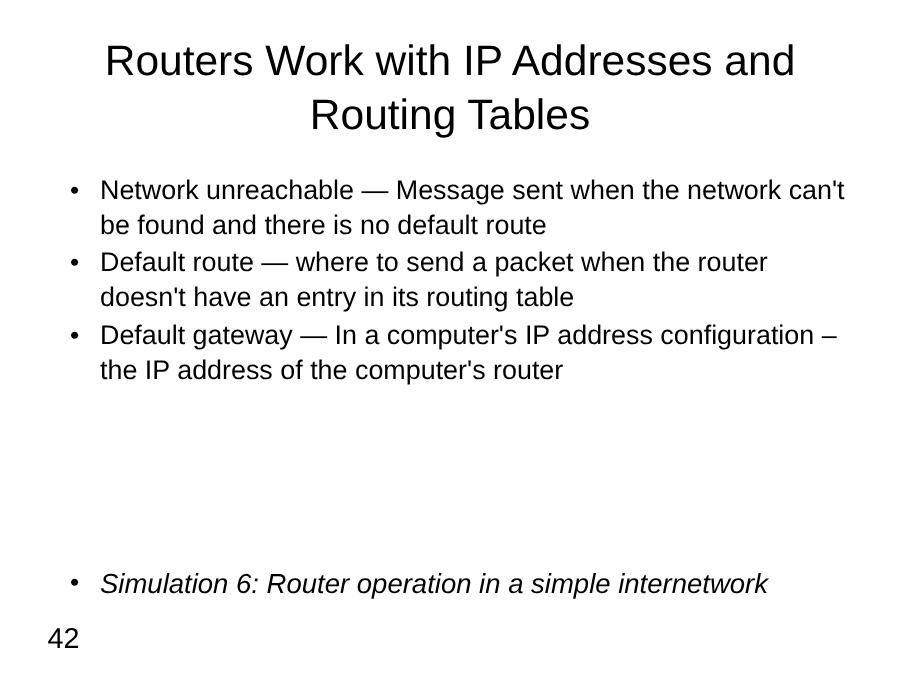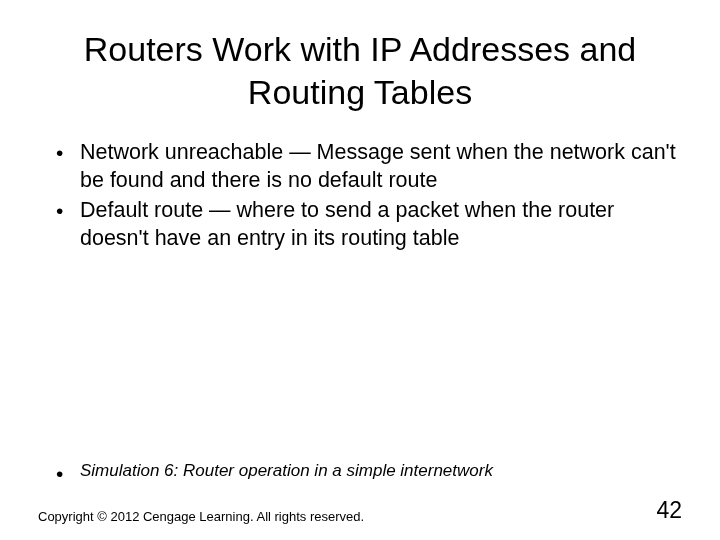--- a/index.html
+++ b/index.html
@@ -47,21 +47,21 @@
       position: absolute;
       left: 38px;
       right: 38px;
       bottom: 58px;
     }
     .sim-block ul {
       list-style: none;
       padding-left: 18px;
     }
     .sim-block li {
-      font-size: 17px;
+      font-size: 22px;
       font-style: italic;
       line-height: 1.3;
       position: relative;
       padding-left: 24px;
     }
     .sim-block li::before {
       content: "•";
       position: absolute;
       left: 0;
       top: 0;
@@ -83,24 +83,24 @@
     }
   </style>
 </head>
 <body>
 
 <h1 class="title">Routers Work with IP Addresses and Routing Tables</h1>
 
 <ul class="bullets">
   <li>Network unreachable — Message sent when the network can't be found and there is no default route</li>
   <li>Default route — where to send a packet when the router doesn't have an entry in its routing table</li>
+  <li>Default gateway — In a computer's IP address configuration – the IP address of the computer's router</li>
 </ul>
 
 <div class="sim-block">
   <ul>
     <li>Simulation 6: Router operation in a simple internetwork</li>
   </ul>
 </div>
 
 <div class="footer">
-  <span>Copyright © 2012 Cengage Learning. All rights reserved.</span>
   <span class="page-num">42</span>
 </div>
 
 </body></html>

